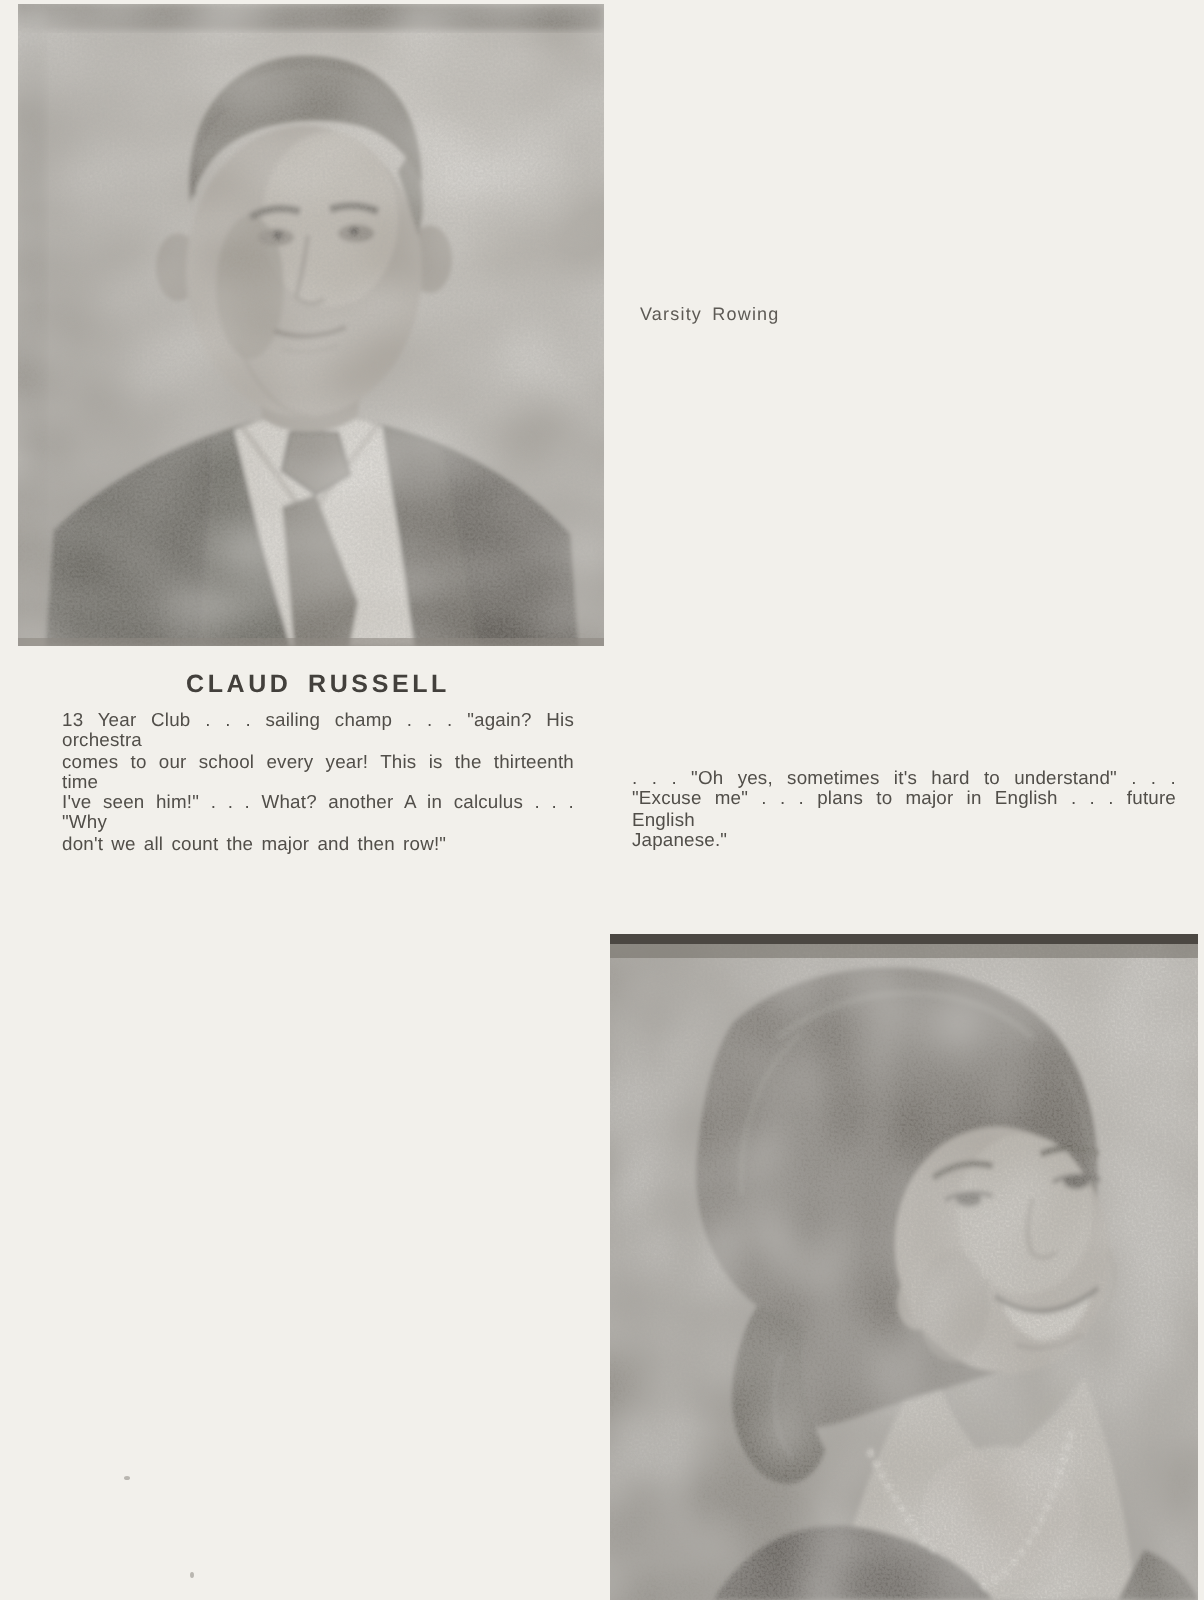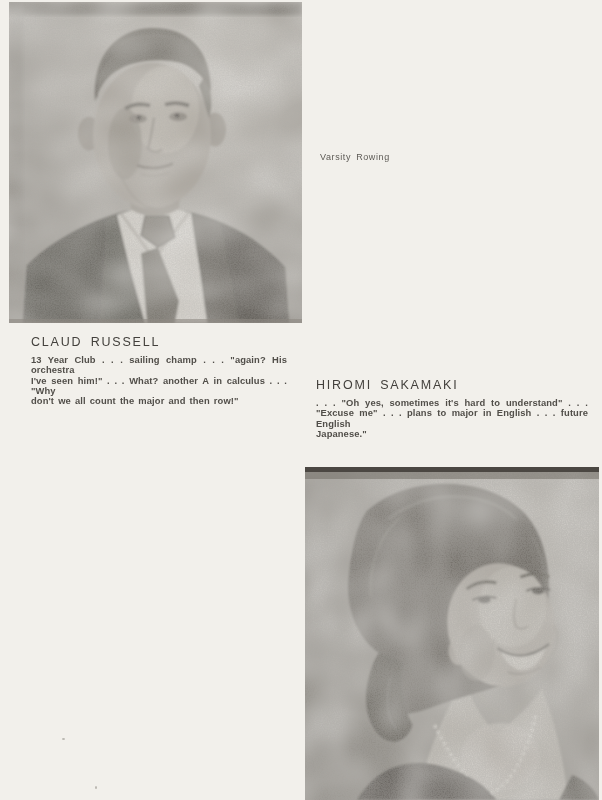--- a/index.html
+++ b/index.html
@@ -14,28 +14,28 @@
   .photo{position:absolute;overflow:hidden;}
   .photo svg{display:block;width:100%;height:100%;}
   .photo-claud{left:9px;top:2px;width:293px;height:321px;}
   .photo-hiromi{left:305px;top:467px;width:294px;height:333px;}
   .caption{
     position:absolute;left:320px;top:152px;
     font-size:9px;color:#5d5a55;letter-spacing:.6px;word-spacing:2px;
   }
   .entry{position:absolute;}
   .entry h2{
-    margin:0;font-size:12.5px;font-weight:normal;
+    margin:0;text-align:center;font-size:12.5px;font-weight:bold;
     letter-spacing:1.8px;color:#43403c;word-spacing:3px;
   }
   .entry .bio{margin:6px 0 0 0;font-size:9.4px;line-height:10.3px;
     color:#514e49;letter-spacing:.1px;word-spacing:1.4px;}
   .entry-claud{left:31px;top:335px;width:256px;}
   .entry-hiromi{left:316px;top:378px;width:272px;}
-  .line{display:block;font-weight:bold;}
+  .line{display:block;}
   .just{text-align:justify;text-align-last:justify;}
   .speck{position:absolute;border-radius:50%;background:#b9b6b0;}
   .speck-1{left:62px;top:738px;width:3px;height:2px;}
   .speck-2{left:95px;top:786px;width:2px;height:3px;}
 </style>
 </head>
 <body>
 
 <div class="page">
 
@@ -105,27 +105,27 @@
       <rect y="318" width="293" height="4" fill="#8d8982" opacity="0.6"></rect>
     </svg>
   </figure>
 
   <div class="caption">Varsity Rowing</div>
 
   <section class="entry entry-claud">
     <h2>CLAUD RUSSELL</h2>
     <p class="bio">
       <span class="line just">13 Year Club . . . sailing champ . . . "again?  His orchestra</span>
+      <span class="line just">comes to our school every year!  This is the thirteenth time</span>
       <span class="line just">I've seen him!" . . . What? another A in calculus . . . "Why</span>
       <span class="line">don't we all count the major and then row!"</span>
     </p>
   </section>
 
   <section class="entry entry-hiromi">
-    <h2>HIROMI SAKAMAKI</h2>
     <p class="bio">
       <span class="line just">. . . "Oh yes, sometimes it's hard to understand" . . .</span>
       <span class="line just">"Excuse me" . . . plans to major in English . . . future English</span>
       <span class="line">Japanese."</span>
     </p>
   </section>
 
   <figure class="photo photo-hiromi" aria-label="black-and-white yearbook portrait of a smiling young woman with an updo hairstyle and pearl necklace">
     <svg viewBox="0 0 295 333" preserveAspectRatio="none">
       <defs>

